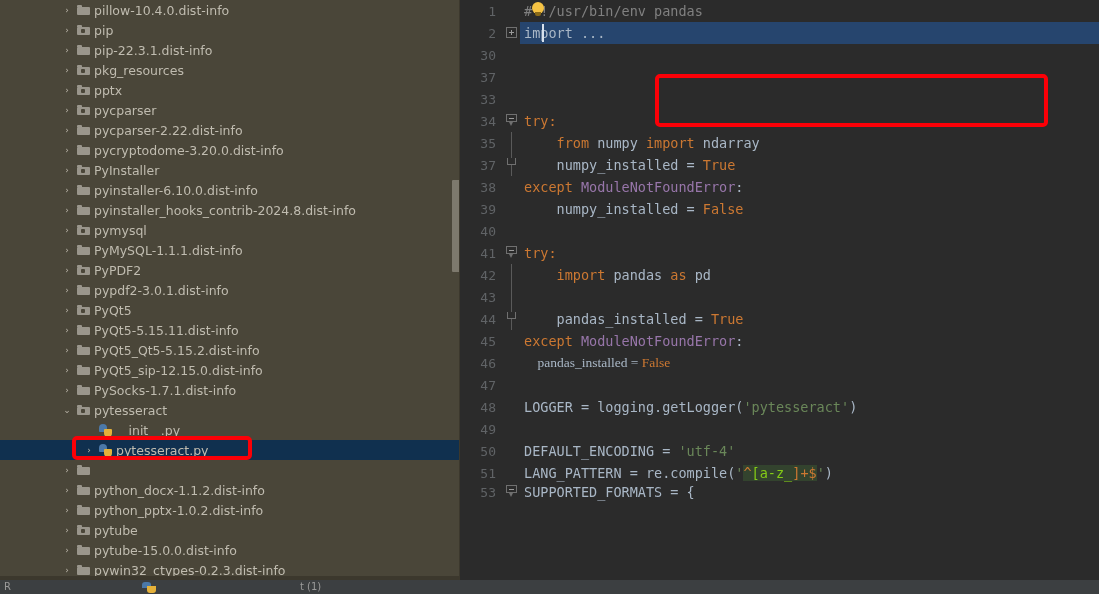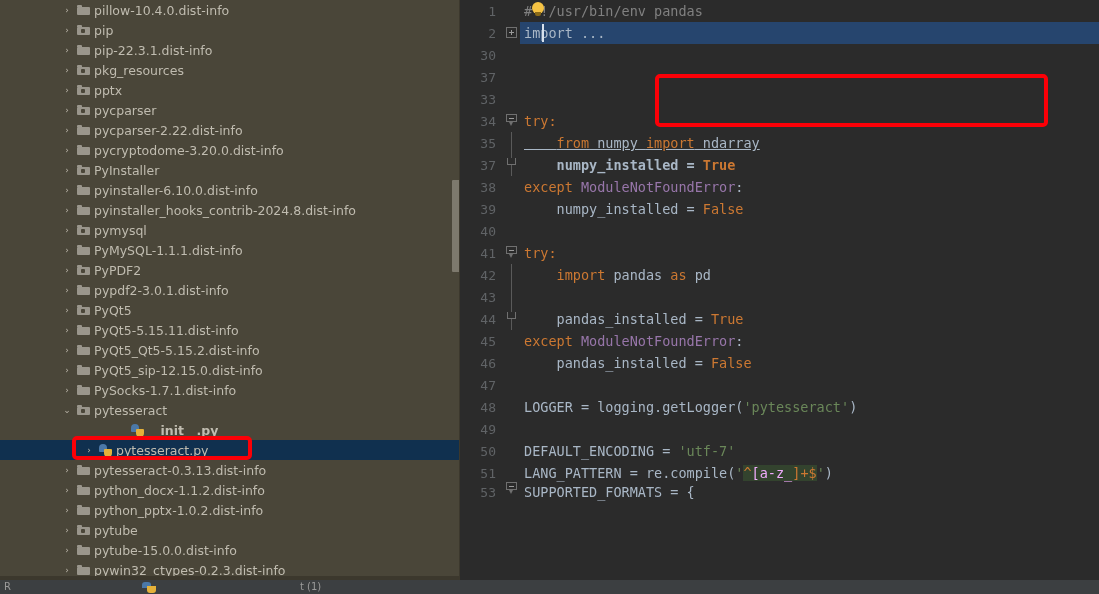--- a/index.html
+++ b/index.html
@@ -193,21 +193,21 @@
   }
   .bulb .base {
     position: absolute; left: 3px; top: 10px;
     width: 6px; height: 4px; background: #8a6a18;
     border-radius: 0 0 2px 2px;
   }
 
   
   .rx-hl { background: #33432e; }
   .rx-meta { color: #cc7832; }
-  .rx-lit  { color: #f0abfc; text-align: right; }
+  .rx-lit  { color: #84cc16; text-align: right; }
 
   
   .annot {
     position: absolute;
     border: 4px solid #fb0007;
     border-radius: 5px;
     pointer-events: none;
     z-index: 40;
   }
   #annot-path { left: 655px; top: 74px; width: 393px; height: 53px; }
@@ -465,21 +465,21 @@
           <span class="twisty">⌄</span>
           <span class="ficon">
             <span class="folder pkg">
               <span class="tab"></span>
               <span class="body"></span>
               <span class="dot"></span>
             </span>
           </span>
           <span class="tlabel">pytesseract</span>
         </div>
-        <div class="tree-row" style="padding-left: 114px; font-weight: bold;">
+        <div class="tree-row" style="padding-left: 82px;">
           <span class="twisty blank">›</span>
           <span class="ficon">
             <span class="pyicon">
               <span class="b1"></span>
               <span class="b2"></span>
             </span>
           </span>
           <span class="tlabel">__init__.py</span>
         </div>
         <div class="tree-row selected" style="padding-left: 82px;">
@@ -493,21 +493,20 @@
           <span class="tlabel">pytesseract.py</span>
         </div>
         <div class="tree-row" style="padding-left: 60px;">
           <span class="twisty">›</span>
           <span class="ficon">
             <span class="folder">
               <span class="tab"></span>
               <span class="body"></span>
             </span>
           </span>
-          <span class="tlabel">pytesseract-0.3.13.dist-info</span>
         </div>
         <div class="tree-row" style="padding-left: 60px;">
           <span class="twisty">›</span>
           <span class="ficon">
             <span class="folder">
               <span class="tab"></span>
               <span class="body"></span>
             </span>
           </span>
           <span class="tlabel">python_docx-1.1.2.dist-info</span>
@@ -559,37 +558,37 @@
   </div>
 
   <div id="editor">
     <div id="code-list">
         <div class="code-row"><span class="lineno">1</span><span class="foldcol"></span><span class="codetext" style="position: relative;"><span class="cmt">#</span><span class="cmt">&nbsp;</span><span class="cmt">!/usr/bin/env pandas</span></span><span class="bulb"><span class="glass"></span><span class="base"></span></span></div>
         <div class="code-row sel-line"><div class="sel-bg"></div><span class="lineno">2</span><span class="foldcol"><span class="fold-plus"></span></span><span class="codetext" style="position: relative;"><span class="def">import ...</span></span><span class="caret" style="left: 82px;"></span></div>
         <div class="code-row"><span class="lineno">30</span><span class="foldcol"></span><span class="codetext" style="position: relative;"></span></div>
         <div class="code-row"><span class="lineno">37</span><span class="foldcol"></span><span class="codetext" style="position: relative;"></span></div>
         <div class="code-row"><span class="lineno">33</span><span class="foldcol"></span><span class="codetext" style="position: relative;"></span></div>
         <div class="code-row"><span class="lineno">34</span><span class="foldcol"><span class="fold-arrow"><span class="box"></span><span class="tip"></span></span></span><span class="codetext" style="position: relative;"><span class="kw">try:</span></span></div>
-        <div class="code-row"><span class="lineno">35</span><span class="foldcol"><span class="fold-line"></span></span><span class="codetext" style="position: relative; text-decoration: underline;"><span class="def">    </span><span class="kw">from</span><span class="def"> numpy </span><span class="kw">import</span><span class="def"> ndarray</span></span></div>
-        <div class="code-row"><span class="lineno">37</span><span class="foldcol"><span class="fold-line"></span><span class="fold-endmark"></span></span><span class="codetext" style="position: relative; font-weight: bold;"><span class="def">    numpy_installed = </span><span class="kw">True</span></span></div>
+        <div class="code-row"><span class="lineno">35</span><span class="foldcol"><span class="fold-line"></span></span><span class="codetext" style="position: relative;"><span class="def">    </span><span class="kw">from</span><span class="def"> numpy </span><span class="kw">import</span><span class="def"> ndarray</span></span></div>
+        <div class="code-row"><span class="lineno">37</span><span class="foldcol"><span class="fold-line"></span><span class="fold-endmark"></span></span><span class="codetext" style="position: relative;"><span class="def">    numpy_installed = </span><span class="kw">True</span></span></div>
         <div class="code-row"><span class="lineno">38</span><span class="foldcol"></span><span class="codetext" style="position: relative;"><span class="kw">except </span><span class="cls">ModuleNotFoundError</span><span class="def">:</span></span></div>
         <div class="code-row"><span class="lineno">39</span><span class="foldcol"></span><span class="codetext" style="position: relative;"><span class="def">    numpy_installed = </span><span class="kw">False</span></span></div>
         <div class="code-row"><span class="lineno">40</span><span class="foldcol"></span><span class="codetext" style="position: relative;"></span></div>
         <div class="code-row"><span class="lineno">41</span><span class="foldcol"><span class="fold-arrow"><span class="box"></span><span class="tip"></span></span></span><span class="codetext" style="position: relative;"><span class="kw">try:</span></span></div>
         <div class="code-row"><span class="lineno">42</span><span class="foldcol"><span class="fold-line"></span></span><span class="codetext" style="position: relative;"><span class="kw">    import</span><span class="def"> pandas </span><span class="kw">as</span><span class="def"> pd</span></span></div>
         <div class="code-row"><span class="lineno">43</span><span class="foldcol"><span class="fold-line"></span></span><span class="codetext" style="position: relative;"></span></div>
         <div class="code-row"><span class="lineno">44</span><span class="foldcol"><span class="fold-line"></span><span class="fold-endmark"></span></span><span class="codetext" style="position: relative;"><span class="def">    pandas_installed = </span><span class="kw">True</span></span></div>
         <div class="code-row"><span class="lineno">45</span><span class="foldcol"></span><span class="codetext" style="position: relative;"><span class="kw">except </span><span class="cls">ModuleNotFoundError</span><span class="def">:</span></span></div>
-        <div class="code-row"><span class="lineno">46</span><span class="foldcol"></span><span class="codetext" style="position: relative;"><span class="def">    pandas_installed = </span><span class="kw">False</span></span></div>
+        <div class="code-row"><span class="lineno">46</span><span class="foldcol"></span><span class="codetext" style="position: relative; font-family: Liberation Serif, serif;"><span class="def">    pandas_installed = </span><span class="kw">False</span></span></div>
         <div class="code-row"><span class="lineno">47</span><span class="foldcol"></span><span class="codetext" style="position: relative;"></span></div>
         <div class="code-row"><span class="lineno">48</span><span class="foldcol"></span><span class="codetext" style="position: relative;"><span class="def">LOGGER = logging.getLogger(</span><span class="str">'pytesseract'</span><span class="def">)</span></span></div>
         <div class="code-row"><span class="lineno">49</span><span class="foldcol"></span><span class="codetext" style="position: relative;"></span></div>
-        <div class="code-row"><span class="lineno">50</span><span class="foldcol"></span><span class="codetext" style="position: relative;"><span class="def">DEFAULT_ENCODING = </span><span class="str">'utf-7'</span></span></div>
+        <div class="code-row"><span class="lineno">50</span><span class="foldcol"></span><span class="codetext" style="position: relative;"><span class="def">DEFAULT_ENCODING = </span><span class="str">'utf-4'</span></span></div>
         <div class="code-row"><span class="lineno">51</span><span class="foldcol"></span><span class="codetext" style="position: relative;"><span class="def">LANG_PATTERN = re.compile(</span><span class="str">'</span><span class="rx-hl"><span class="rx-meta">^</span><span class="rx-lit">[a-z_</span><span class="rx-meta">]</span><span class="rx-meta">+</span><span class="rx-meta">$</span></span><span class="str">'</span><span class="def">)</span></span></div>
-        <div class="code-row" style="height: 16px; align-items: flex-end;"><span class="lineno">53</span><span class="foldcol"><span class="fold-arrow"><span class="box"></span><span class="tip"></span></span></span><span class="codetext" style="position: relative;"><span class="def">SUPPORTED_FORMATS = {</span></span></div>
+        <div class="code-row" style="height: 16px;"><span class="lineno">53</span><span class="foldcol"><span class="fold-arrow"><span class="box"></span><span class="tip"></span></span></span><span class="codetext" style="position: relative;"><span class="def">SUPPORTED_FORMATS = {</span></span></div>
       </div>
   </div>
 
   <div class="annot" id="annot-path"></div>
   <div class="annot" id="annot-file"></div>
 
   <div id="sidebar-bottom-edge"></div>
   <div id="bottom-strip">
     <div class="bs-sidebar"></div>
     <div id="bs-run-label">R</div>

